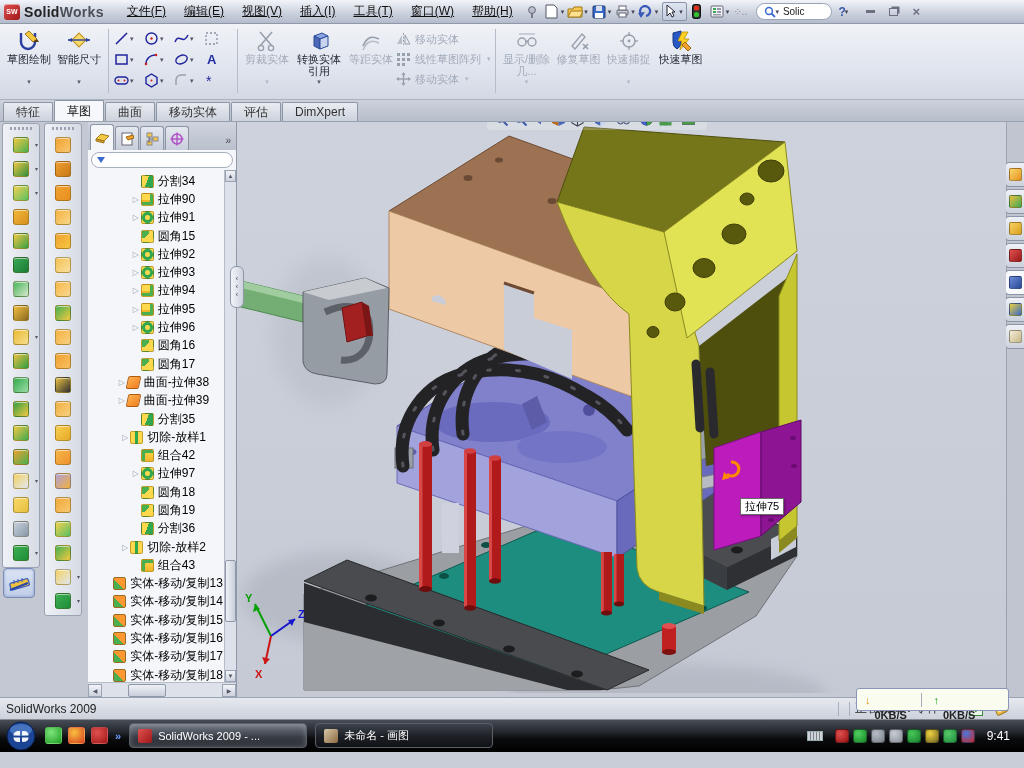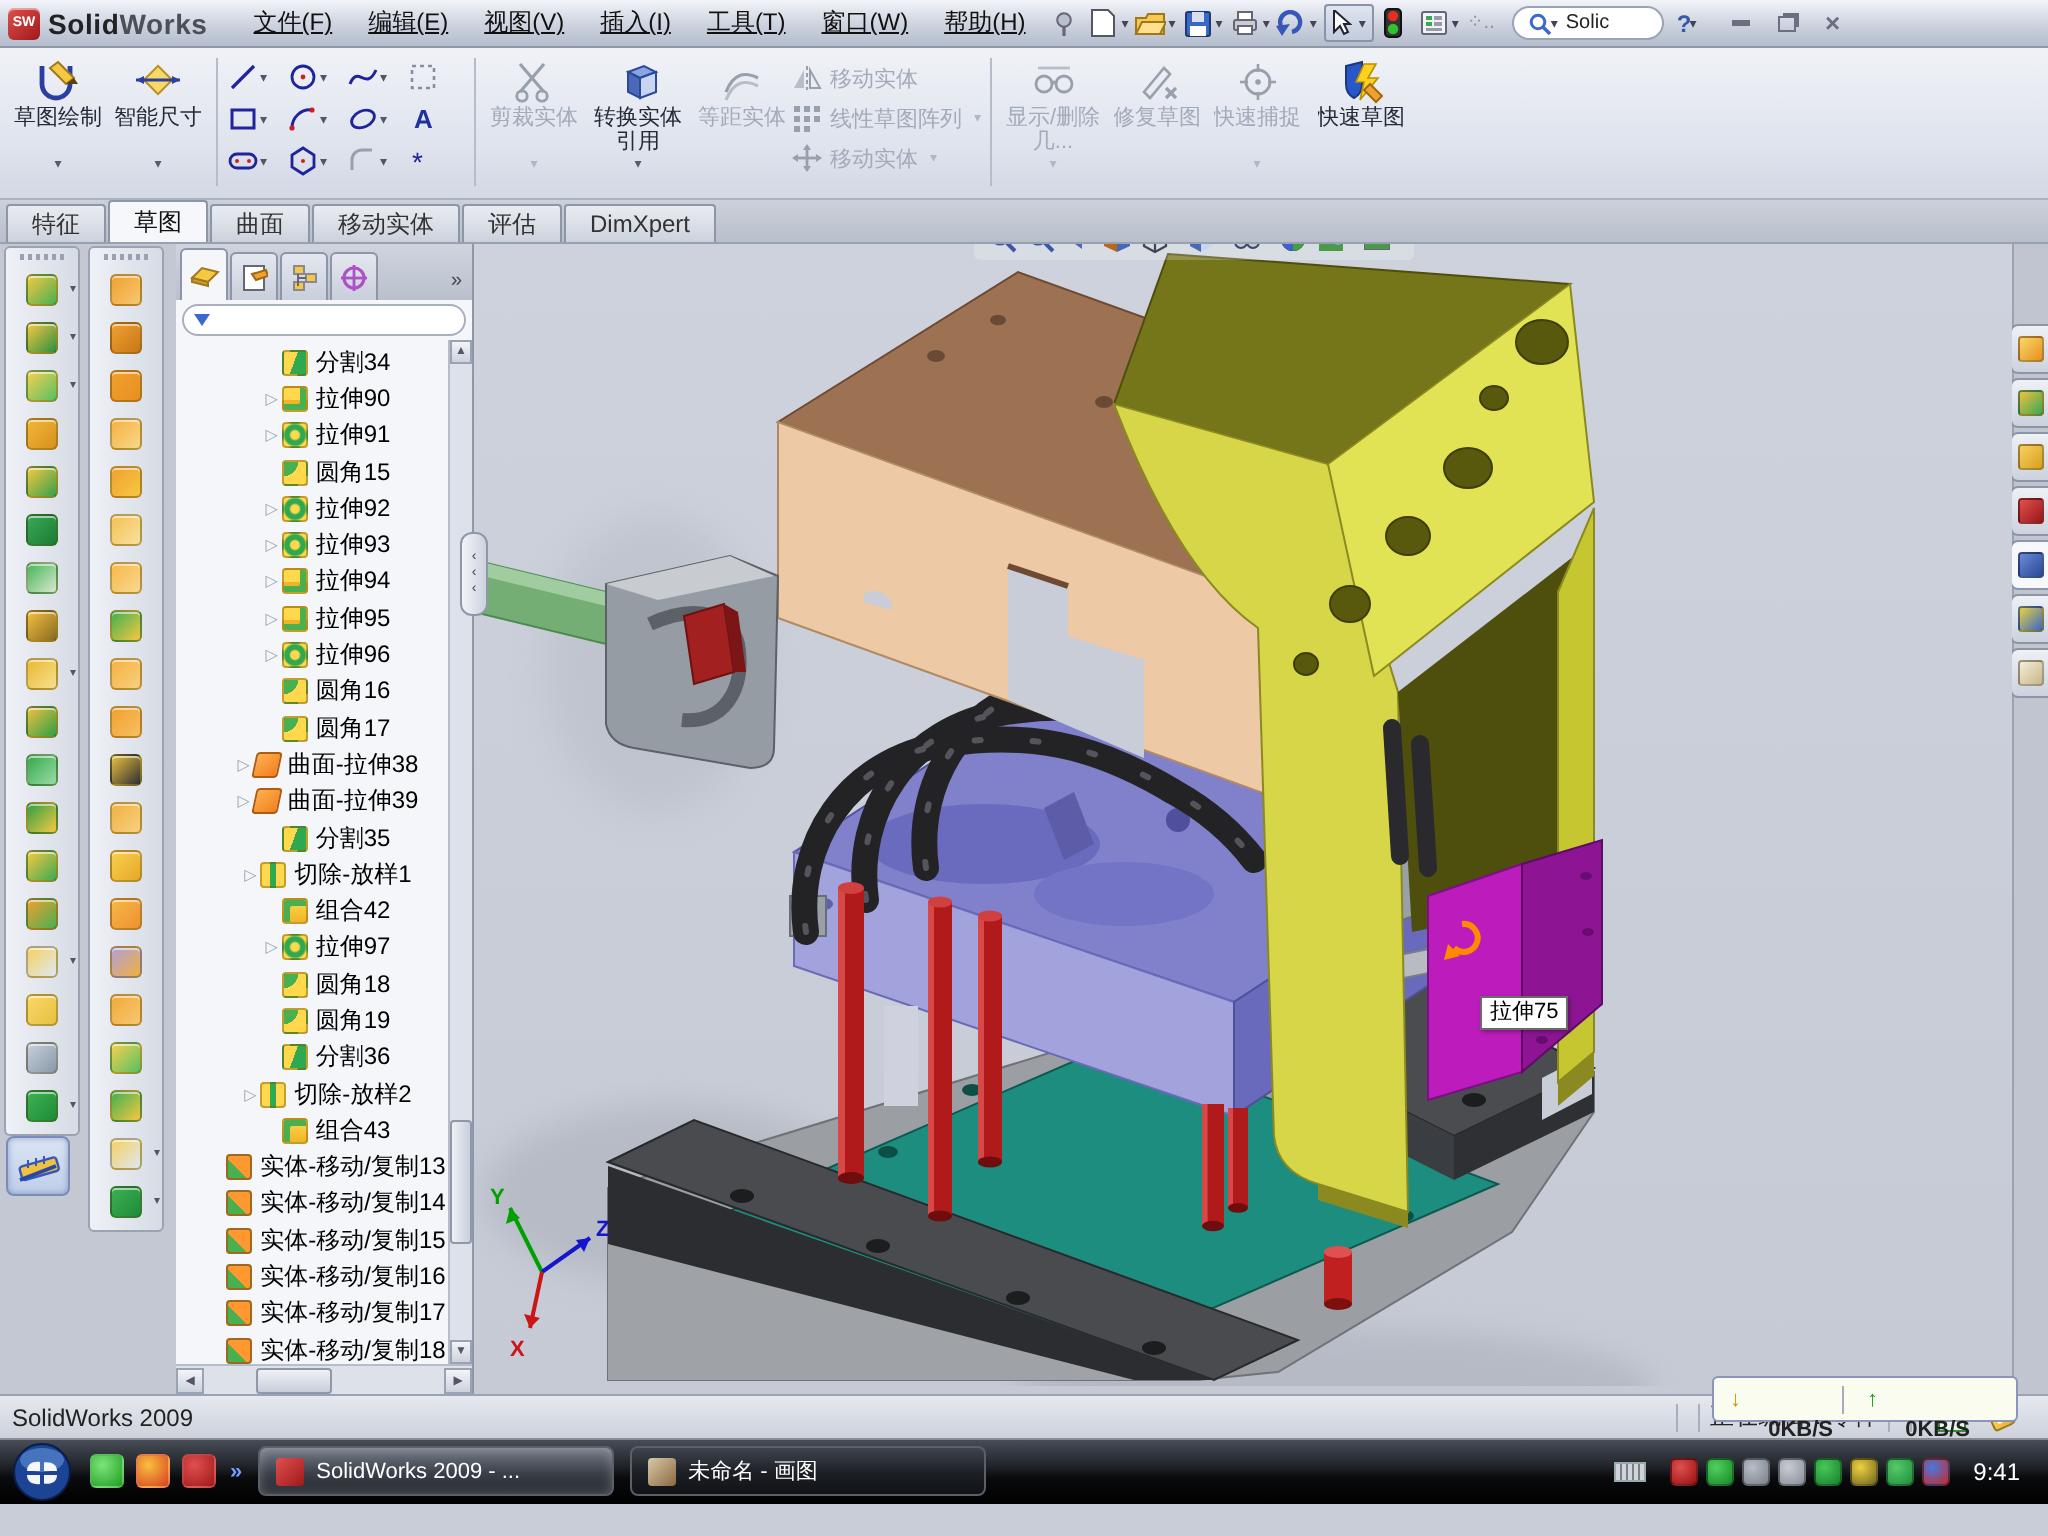--- a/index.html
+++ b/index.html
@@ -102,21 +102,21 @@
   .tptab{width:19px;height:25px;margin-bottom:2px;margin-left:-2px;border:1px solid #8d96a6;border-right:none;border-radius:4px 0 0 4px;background:linear-gradient(#eef1f6,#ccd2dd);display:flex;align-items:center;justify-content:center;}
   .tptab.active{background:#f6f8fb;}
   .tpic{width:13px;height:13px;border-radius:2px;border:1px solid rgba(0,0,0,.3);}
 
   
   .splitter{position:absolute;left:230px;top:266px;width:14px;height:42px;background:linear-gradient(90deg,#f2f4f8,#ccd2dd);border:1px solid #8f98a8;border-radius:6px;z-index:20;display:flex;flex-direction:column;align-items:center;justify-content:center;color:#445;font-size:7px;line-height:8px;}
   .netwidget{position:absolute;left:856px;top:688px;width:153px;height:23px;background:#fbfcf0;border:1px solid #8b94ba;border-radius:3px;display:flex;align-items:center;z-index:40;font-size:11px;font-weight:bold;color:#222;}
   .netwidget .arr{font-size:11px;margin:0 4px 0 8px;font-weight:bold;}
   .netwidget .d{color:#e09000;} .netwidget .u{color:#18a018;}
   .netwidget .nsep{width:1px;height:14px;background:#aab;margin:0 4px;}
-  .netwidget .val{width:42px;text-align:right;margin-top:31px;}
+  .netwidget .val{width:42px;text-align:left;margin-top:31px;}
 
   
   .doctabs{height:16px;background:#b9bfc9;display:flex;align-items:flex-end;padding-left:86px;border-top:1px solid #9aa3b2;}
   .dnav{width:15px;height:13px;background:linear-gradient(#e9ecf2,#c8cedb);border:1px solid #8d96a6;font-size:7px;color:#334;display:flex;align-items:center;justify-content:center;margin-right:1px;margin-bottom:1px;}
   .dtab{height:15px;line-height:14px;font-size:11px;color:#222;padding:0 10px;border:1px solid #8d96a6;border-bottom:none;background:linear-gradient(#d6dae2,#c2c8d3);margin-left:2px;border-radius:2px 2px 0 0;}
   .dtab.active{background:#f4f5f8;}
 
   
   .statusbar{height:22px;background:linear-gradient(#e6e9ef,#ccd1db);border-top:1px solid #9aa3b2;display:flex;align-items:center;font-size:12px;color:#222;padding:0 6px;}
   .sbright{margin-left:auto;display:flex;align-items:center;}

